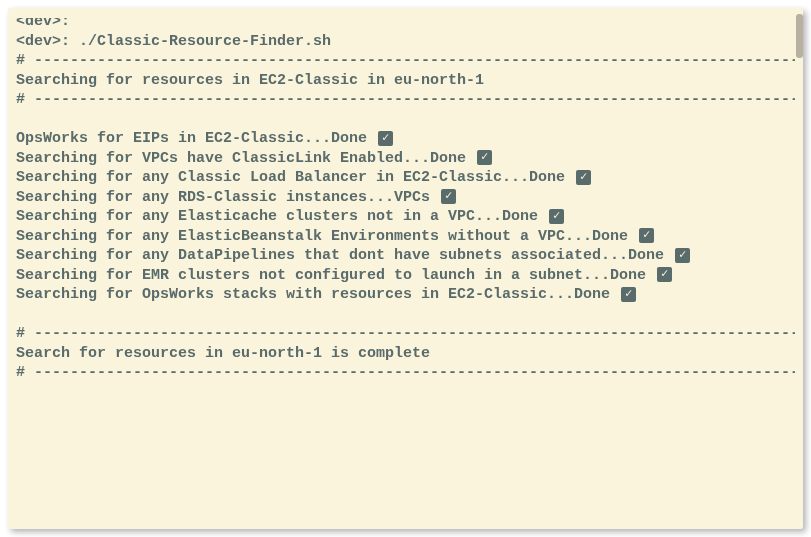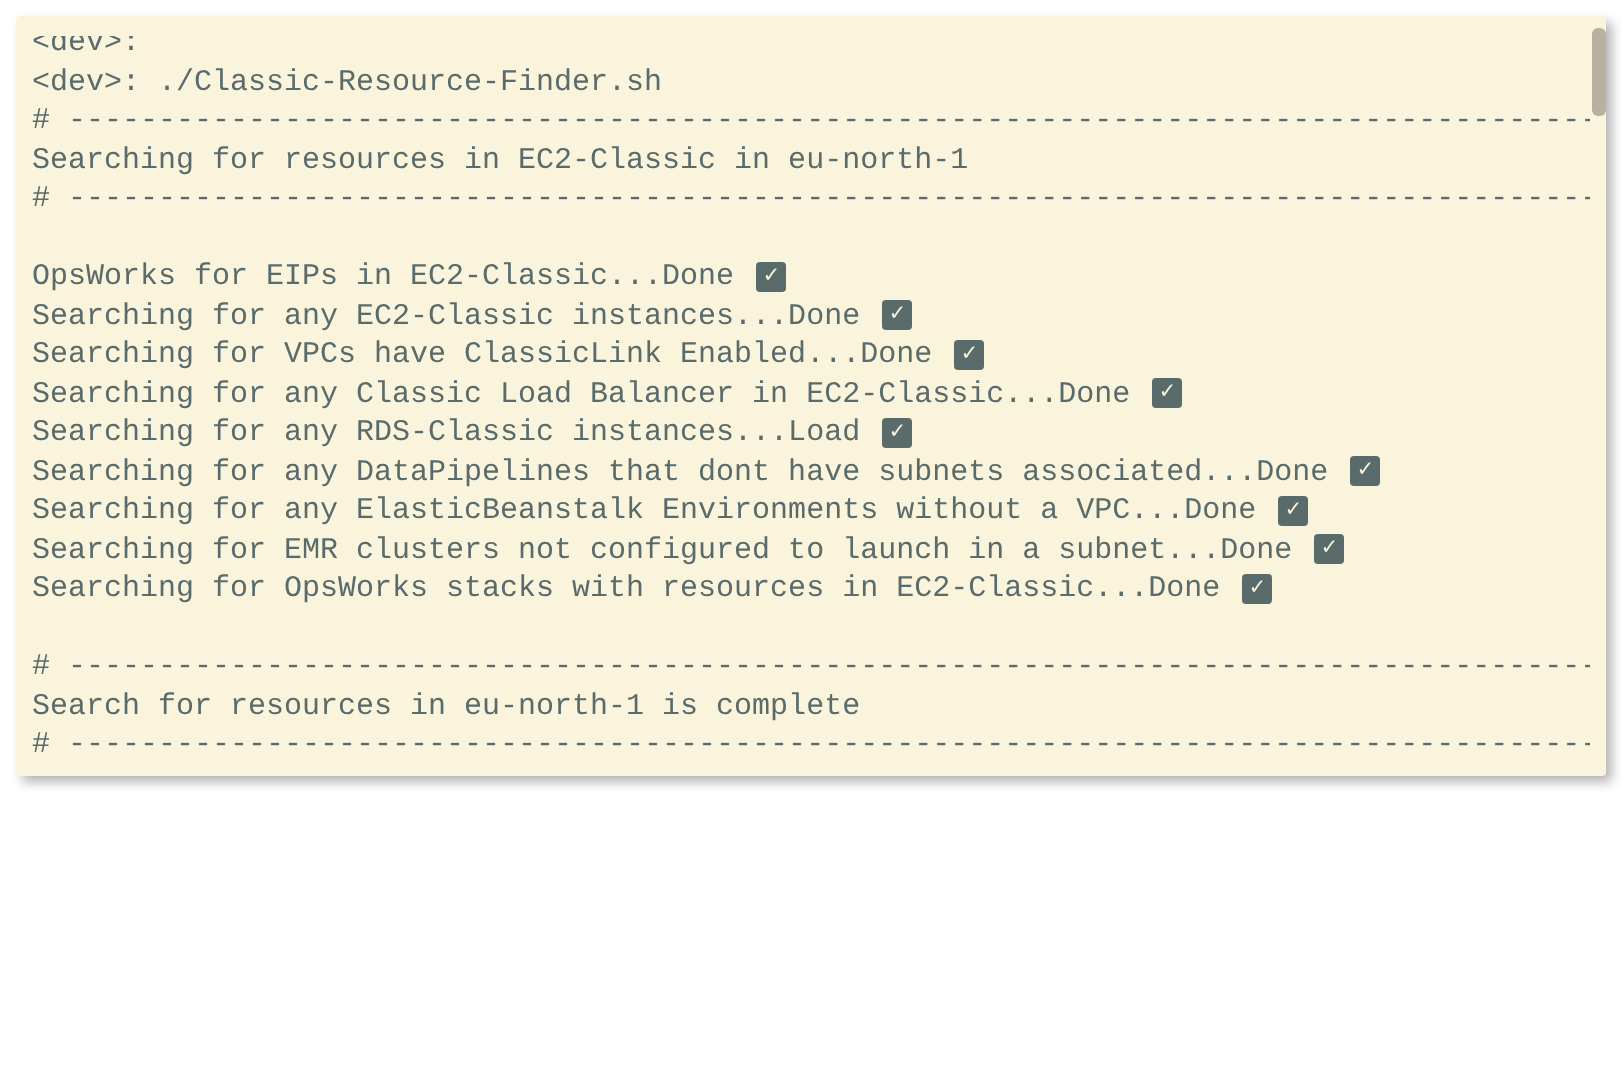--- a/index.html
+++ b/index.html
@@ -12,26 +12,27 @@
       padding: 8px;
       font-family: 'Courier New', Consolas, monospace;
       font-size: 15px;
       line-height: 1.3;
       color: #5a6b6b;
       font-weight: 500;
     }
     .terminal {
       background: #faf4dc;
       width: 795px;
-      height: 380px;
+      height: 521px;
       padding: 4px 8px;
       overflow: hidden;
       position: relative;
       border-radius: 2px;
       box-shadow: 3px 3px 6px rgba(0,0,0,0.3);
+      font-weight: bold;
     }
     .terminal::before {
       content: "";
       position: absolute;
       top: -2px;
       left: 0;
       right: 0;
       height: 12px;
       background: #faf4dc;
       clip-path: polygon(
@@ -75,26 +76,26 @@
 <div class="terminal">
   <div class="scrollbar"></div>
   <div class="line">&lt;dev&gt;:</div>
   <div class="line">&lt;dev&gt;: ./Classic-Resource-Finder.sh</div>
   <div class="line"># ------------------------------------------------------------------------------------------</div>
   <div class="line">Searching for resources in EC2-Classic in eu-north-1</div>
   <div class="line"># ------------------------------------------------------------------------------------------</div>
   <div class="line">&nbsp;</div>
   <div id="tasks">
       <div class="line"><span>OpsWorks for EIPs in EC2-Classic...Done </span><span class="check">✓</span></div>
-      <div class="line"><span>Searching for any EC2-Classic instances...Done </span><span class="check">✓</span></div>
       <div class="line"><span>Searching for VPCs have ClassicLink Enabled...Done </span><span class="check">✓</span></div>
       <div class="line"><span>Searching for any Classic Load Balancer in EC2-Classic...Done </span><span class="check">✓</span></div>
-      <div class="line"><span>Searching for any RDS-Classic instances...Load </span><span class="check">✓</span></div>
+      <div class="line"><span>Searching for any RDS-Classic instances...VPCs </span><span class="check">✓</span></div>
+      <div class="line"><span>Searching for any Elasticache clusters not in a VPC...Done </span><span class="check">✓</span></div>
+      <div class="line"><span>Searching for any ElasticBeanstalk Environments without a VPC...Done </span><span class="check">✓</span></div>
       <div class="line"><span>Searching for any DataPipelines that dont have subnets associated...Done </span><span class="check">✓</span></div>
-      <div class="line"><span>Searching for any ElasticBeanstalk Environments without a VPC...Done </span><span class="check">✓</span></div>
       <div class="line"><span>Searching for EMR clusters not configured to launch in a subnet...Done </span><span class="check">✓</span></div>
       <div class="line"><span>Searching for OpsWorks stacks with resources in EC2-Classic...Done </span><span class="check">✓</span></div>
     </div>
   <div class="line">&nbsp;</div>
   <div class="line"># ------------------------------------------------------------------------------------------</div>
   <div class="line">Search for resources in eu-north-1 is complete</div>
   <div class="line"># ------------------------------------------------------------------------------------------</div>
 </div>
 
 </body></html>

